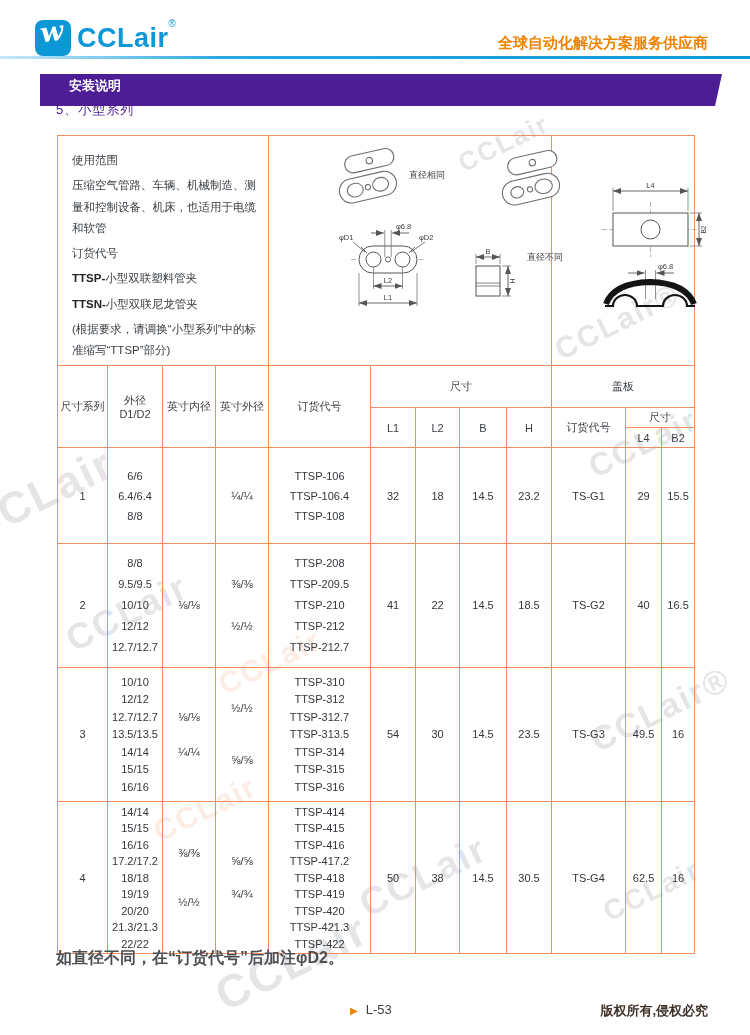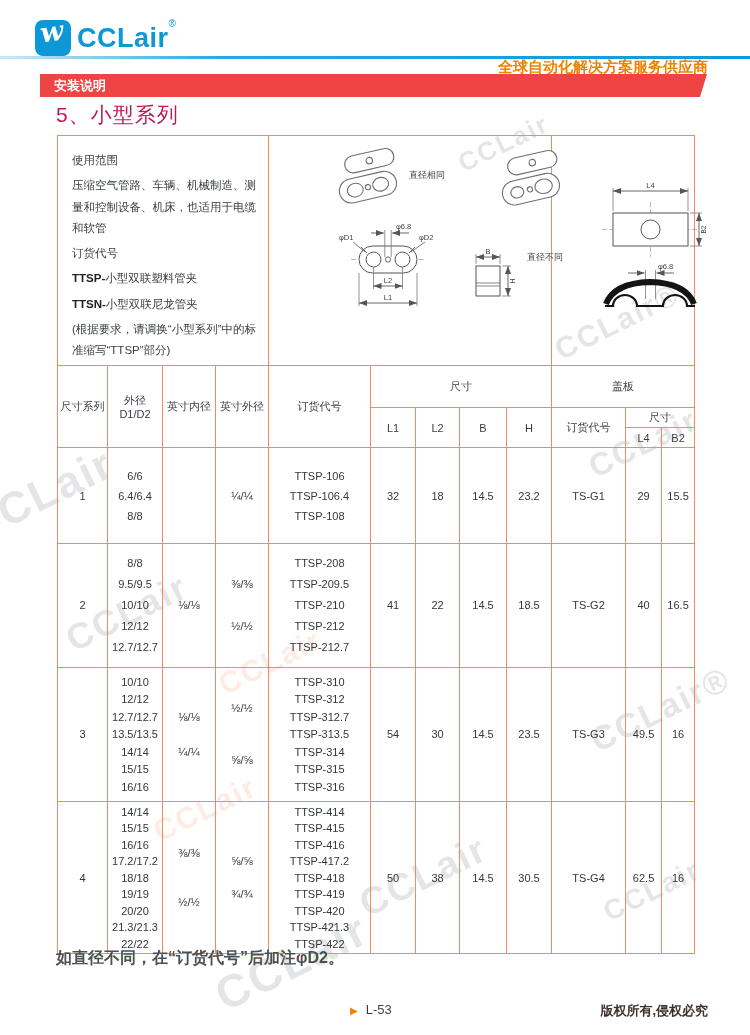--- a/index.html
+++ b/index.html
@@ -11,27 +11,27 @@
   .wm.orange{color:rgba(236,150,100,0.18);}
   
   .logo-row{position:absolute;top:20px;left:35px;right:40px;height:40px;z-index:1;}
   .logo-box{display:inline-block;width:36px;height:36px;background:#0c97d6;border-radius:8px;
             position:relative;vertical-align:middle;}
   .logo-box .w{position:absolute;left:5px;top:-4px;color:#fff;font-family:"DejaVu Serif",serif;
                font-style:italic;font-weight:bold;font-size:27px;transform:rotate(-8deg);}
   .brand-name{display:inline-block;vertical-align:middle;margin-left:6px;color:#0c97d6;
               font-weight:bold;font-size:27px;letter-spacing:0.5px;}
   .reg{display:inline-block;vertical-align:top;color:#0c97d6;font-size:10px;margin-top:-2px;}
-  .slogan{position:absolute;right:2px;top:14px;color:#ef8200;font-weight:bold;font-size:15px;margin-top:24px;}
+  .slogan{position:absolute;right:2px;top:14px;color:#ef8200;font-weight:bold;font-size:15px;}
   .hr-line{position:absolute;top:56px;left:0;width:750px;height:3px;z-index:1;
            background:linear-gradient(to right,#c9e9f8,#28a7e1 30%,#0d9ad8);}
-  .section-bar{position:absolute;top:74px;left:40px;width:667px;height:23px;background:#ef4444;
-               z-index:1;clip-path:polygon(0 0,100% 0,calc(100% - 7px) 100%,0 100%);}
+  .section-bar{position:absolute;top:74px;left:40px;width:667px;height:32px;background:#4c1d95;
+               z-index:1;clip-path:polygon(0 0,100% 0,calc(100% - 7px) 100%,0 100%);padding-left:15px;}
   .section-bar span{color:#fff;font-weight:bold;font-size:13px;line-height:23px;padding-left:14px;}
-  .page-title{position:absolute;top:101px;left:56px;font-size:21px;color:#be185d;
+  .page-title{position:absolute;top:101px;left:56px;font-size:13px;color:#4c1d95;
               letter-spacing:1px;z-index:1;}
   
   table.main{position:absolute;top:135px;left:57px;width:637px;border-collapse:collapse;
              table-layout:fixed;z-index:1;font-size:11px;color:#33373b;border-radius:9px;}
   table.main td{border:1px solid #ee8d5e;text-align:center;vertical-align:middle;padding:0;}
   td.ml{white-space:pre-line;}
   tr.top td{height:215px;vertical-align:top;padding-left:44px;}
   td.desc{text-align:left !important;padding:14px 10px 0 14px !important;}
   .desc p{margin:0 0 4px 0;font-size:11.5px;line-height:1.85;color:#3b4045;}
   .desc .b{font-weight:bold;color:#222;}

